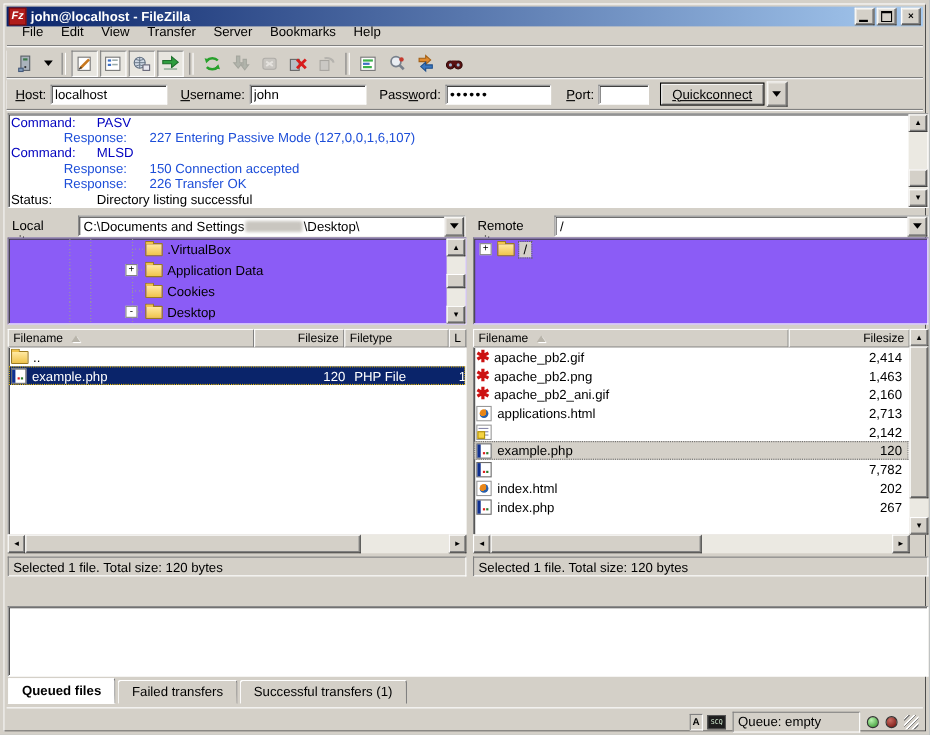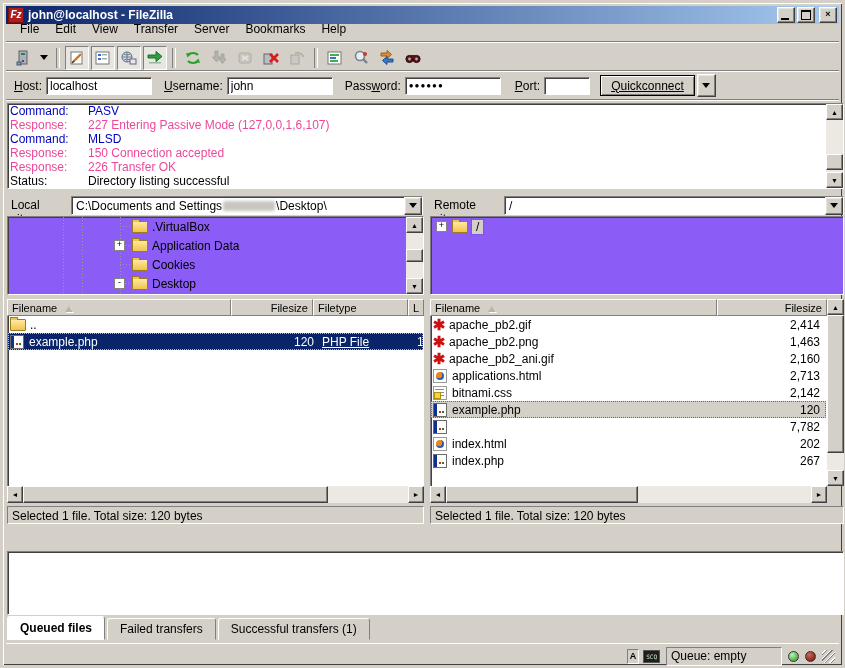--- a/index.html
+++ b/index.html
@@ -32,21 +32,21 @@
   .qlabel{margin-right:4px;font-size:12px;}
   .qinput{height:18px;border:1px solid;border-color:#808080 #fff #fff #808080;box-shadow:inset 1px 1px 0 #404040;background:#fff;font-family:"Liberation Sans",sans-serif;font-size:12px;padding:1px 3px;box-sizing:border-box;}
   u{text-decoration:underline;}
   #quickconnect-btn{height:21px;padding:0 10px;font-size:12px;border:1px solid #000;box-shadow:inset 1px 1px 0 #fff, inset -1px -1px 0 #808080;background:#d4d0c8;margin-left:10px;}
   #quickconnect-dd{width:17px;height:21px;margin-left:2px;display:flex;align-items:center;justify-content:center;}
   
   #log{left:4px;top:100px;width:837px;height:86px;background:#fff;border:1px solid;border-color:#808080 #fff #fff #808080;box-shadow:inset 1px 1px 0 #404040;}
   .logline{display:flex;font-size:12px;line-height:14px;white-space:nowrap;}
   .logtype{width:78px;padding-left:2px;flex:none;}
   .log-command{color:#0000bf;}
-  .log-response{color:#ec4899;}
+  .log-response{color:#1d4ed8;padding-left:48px;}
   .log-status{color:#000;}
   
   .sb{background:#ebe9e2;}
   .sbbtn{background:#d4d0c8;border:1px solid;border-color:#fff #404040 #404040 #fff;box-shadow:inset -1px -1px 0 #808080;display:flex;align-items:center;justify-content:center;font-size:7px;color:#000;}
   .sbthumb{background:#d4d0c8;border:1px solid;border-color:#fff #404040 #404040 #fff;box-shadow:inset -1px -1px 0 #808080;}
   
   .sitelabel{background:#d4d0c8;font-size:12px;padding:3px 6px 0 4px;}
   .combo{background:#fff;border:1px solid;border-color:#808080 #fff #fff #808080;box-shadow:inset 1px 1px 0 #404040;font-size:12px;display:flex;align-items:center;padding-left:4px;}
   .combo .redacted{display:inline-block;width:52px;height:10px;background:#c9c6c0;border-radius:2px;filter:blur(1.5px);margin:0 1px;}
   .combodd{width:16px;height:16px;margin-left:auto;display:flex;align-items:center;justify-content:center;}
@@ -346,21 +346,21 @@
 
   <div class="abs listpane" style="left:4px;top:313px;width:417px;height:170px;">
     <div class="filerow">
       <span class="icon-folder"></span>
       <span class="fname">..</span>
     </div>
     <div class="filerow row-sel-active">
       <span class="icon-win"></span>
       <span class="fname" style="width:203px;">example.php</span>
       <span class="fsize" style="width:82px;">120</span>
-      <span class="ftype" style="width:95px;text-decoration:underline;">PHP File</span>
+      <span class="ftype" style="width:95px;">PHP File</span>
       <span>1</span>
     </div>
   </div>
 
   <div class="abs sb" style="left:4px;top:483px;width:417px;height:17px;">
     <div class="sbbtn abs" style="left:0;top:0;width:16px;height:17px;">◄</div>
     <div class="sbthumb abs" style="left:16px;top:0;width:305px;height:17px;"></div>
     <div class="sbbtn abs" style="right:0;top:0;width:16px;height:17px;">►</div>
   </div>
 
@@ -387,21 +387,20 @@
         <span class="fname" style="width:269px;">apache_pb2_ani.gif</span>
         <span class="fsize" style="flex:1;">2,160</span>
       </div>
     <div class="filerow">
         <span class="icon-ff"></span>
         <span class="fname" style="width:268px;">applications.html</span>
         <span class="fsize" style="flex:1;">2,713</span>
       </div>
     <div class="filerow">
         <span class="icon-css"></span>
-        <span class="fname" style="width:268px;">bitnami.css</span>
         <span class="fsize" style="flex:1;">2,142</span>
       </div>
     <div class="filerow row-sel-inactive">
         <span class="icon-win"></span>
         <span class="fname" style="width:268px;">example.php</span>
         <span class="fsize" style="flex:1;">120</span>
       </div>
     <div class="filerow">
         <span class="icon-win"></span>
         <span class="fsize" style="flex:1;">7,782</span>

